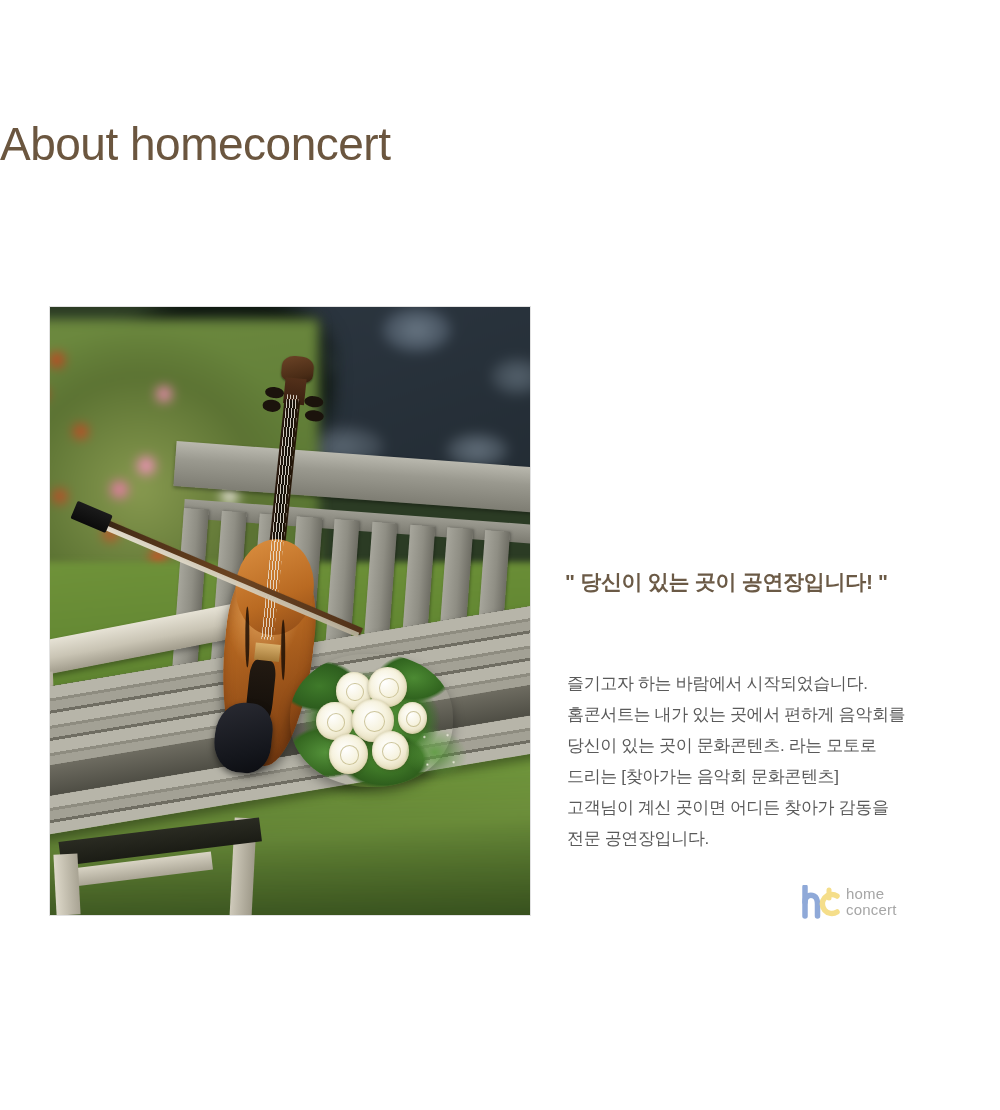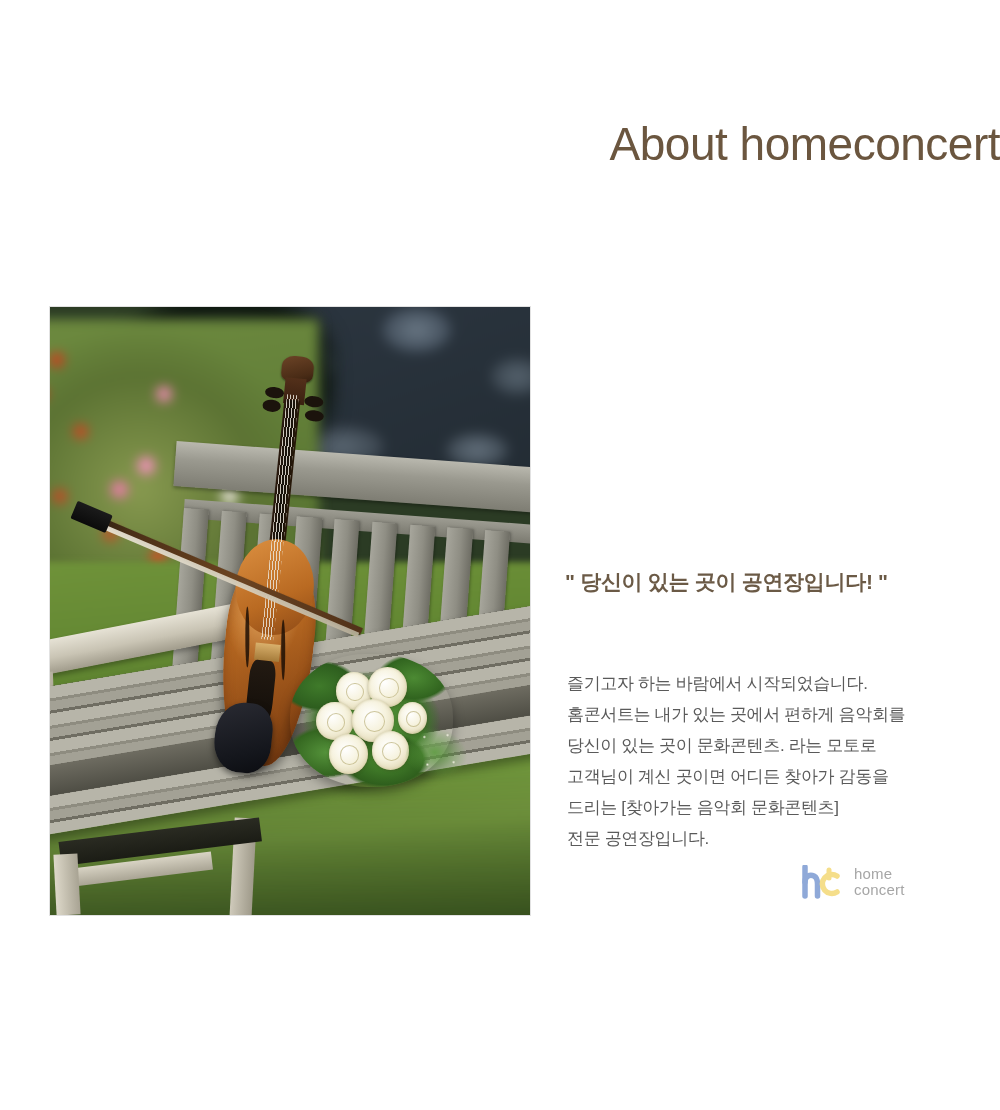--- a/index.html
+++ b/index.html
@@ -16,21 +16,21 @@
     font-family: "Liberation Sans", "DejaVu Sans", sans-serif;
     -webkit-font-smoothing: antialiased;
   }
 
   
   .page-title {
     position: absolute;
     top: 118px;
     left: 0;
     width: 1000px;
-    text-align: right;
+    text-align: left;
     font-size: 46px;
     font-weight: 400;
     letter-spacing: -0.5px;
     color: #6b563f;
     line-height: 1.15;
     white-space: nowrap;
   }
 
   
   .photo-frame {
@@ -477,26 +477,25 @@
     line-height: 31px;
     color: #5a5a5a;
     letter-spacing: -0.35px;
   }
   .body-copy .ln { display: block; white-space: nowrap; }
 
   
   .brand-logo {
     position: absolute;
     left: 800px;
-    top: 858px;
+    top: 878px;
     width: 130px;
     height: 48px;
     display: flex;
     align-items: center;
-    gap: 8px;
   }
   .brand-mark { flex: 0 0 auto; line-height: 0; }
   .brand-words {
     display: flex;
     flex-direction: column;
     justify-content: center;
     color: #a6a6a6;
     font-size: 15px;
     line-height: 16px;
     letter-spacing: 0.2px;
@@ -575,22 +574,22 @@
 
   </div>
 </div>
 
 <div class="tagline">" 당신이 있는 곳이 공연장입니다! "</div>
 
 <div class="body-copy">
   <span class="ln">즐기고자 하는 바람에서 시작되었습니다.</span>
   <span class="ln">홈콘서트는 내가 있는 곳에서 편하게 음악회를</span>
   <span class="ln">당신이 있는 곳이 문화콘텐츠. 라는 모토로</span>
+  <span class="ln">드리는 [찾아가는 음악회 문화콘텐츠]</span>
   <span class="ln">고객님이 계신 곳이면 어디든 찾아가 감동을</span>
-  <span class="ln">드리는 [찾아가는 음악회 문화콘텐츠]</span>
   <span class="ln">전문 공연장입니다.</span>
 </div>
 
 <div class="brand-logo">
   <span class="brand-mark">
     <svg width="46" height="34" viewBox="0 0 46 34" aria-hidden="true">
 
       <path d="M5 2 L5 31" stroke="#8fa9d8" stroke-width="5.5" stroke-linecap="round" fill="none"></path>
       <path d="M5 17 C5 11, 10 9, 14 11 C17 12.5, 17.5 16, 17.5 19 L17.5 31" stroke="#8fa9d8" stroke-width="5.5" stroke-linecap="round" fill="none"></path>
 

